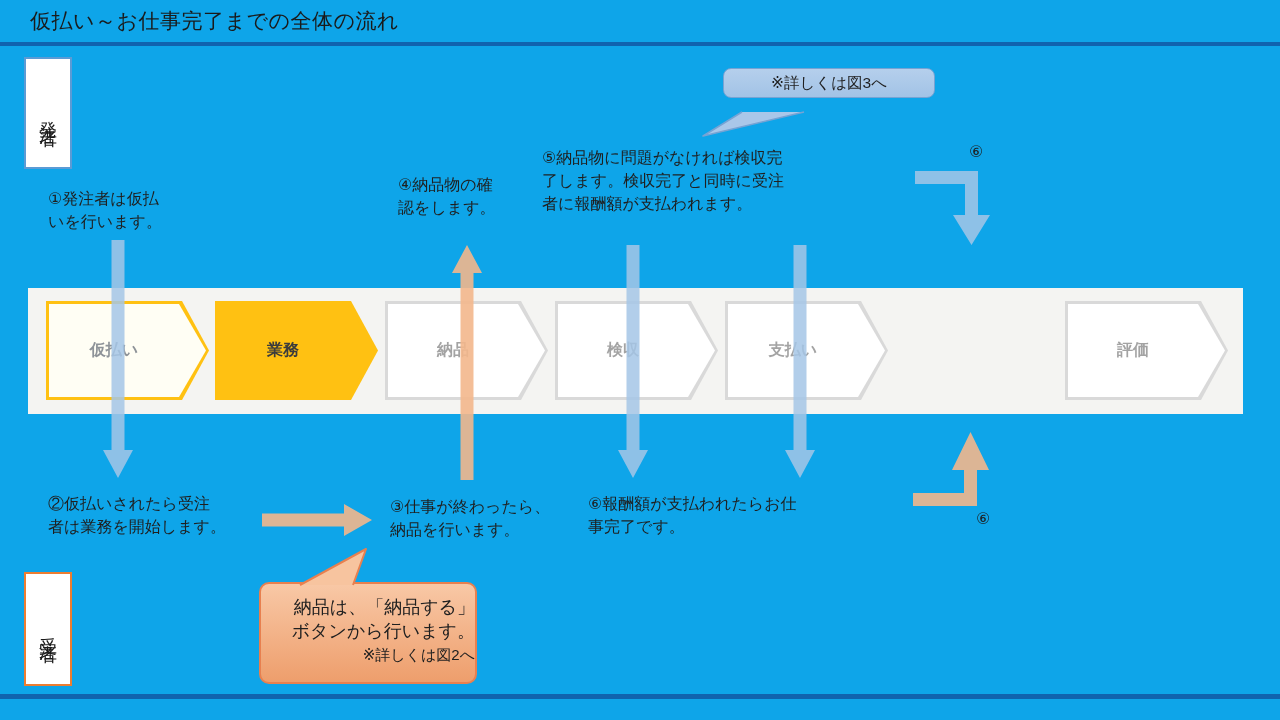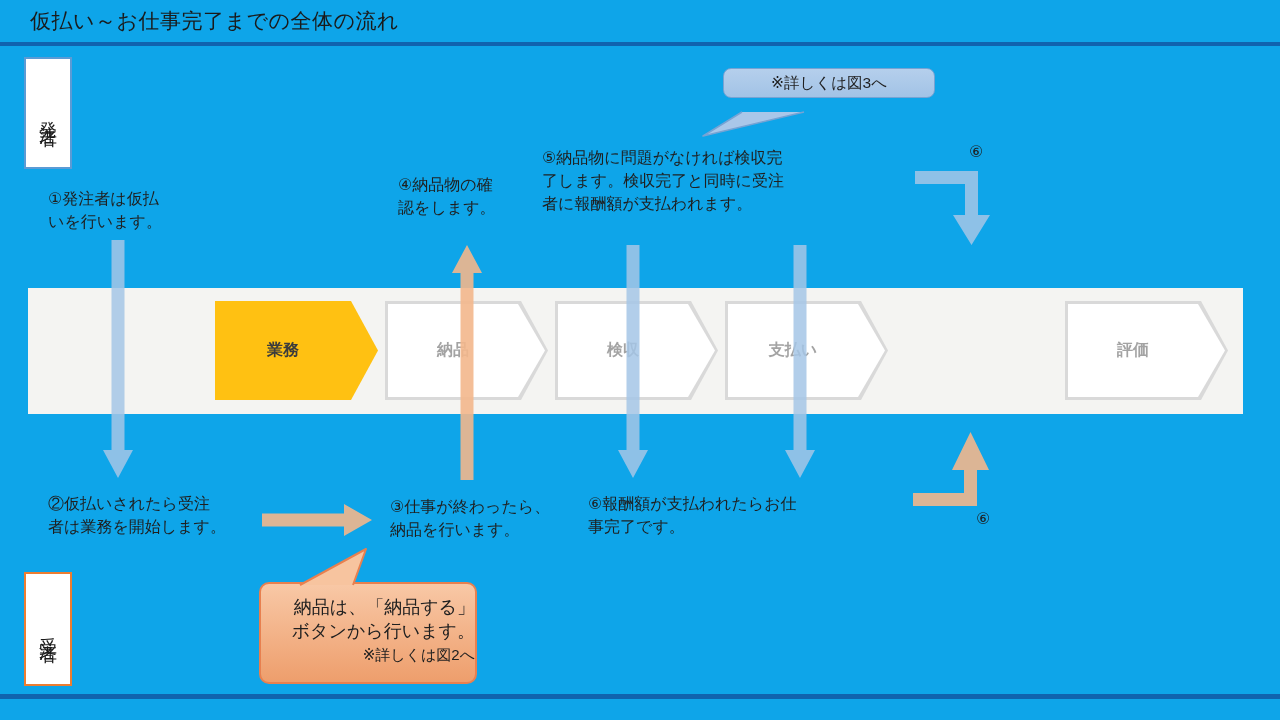--- a/index.html
+++ b/index.html
@@ -78,20 +78,25 @@
 <div id="page">
 
   <div class="abs" id="page-title">仮払い～お仕事完了までの全体の流れ</div>
   <div class="abs rule" id="title-rule"></div>
 
   <div class="abs actor-box" id="client-box">
     <span>発注者</span>
   </div>
 
   <div class="abs" id="process-band">
+    <div class="chev outlined" style="left:18px">
+      <div class="outer"></div>
+      <div class="inner"></div>
+      <div class="label">仮払い</div>
+    </div>
     <div class="chev active" style="left:187px">
       <div class="outer"></div>
       <div class="inner"></div>
       <div class="label">業務</div>
     </div>
     <div class="chev upcoming" style="left:357px">
       <div class="outer"></div>
       <div class="inner"></div>
       <div class="label">納品</div>
     </div>

